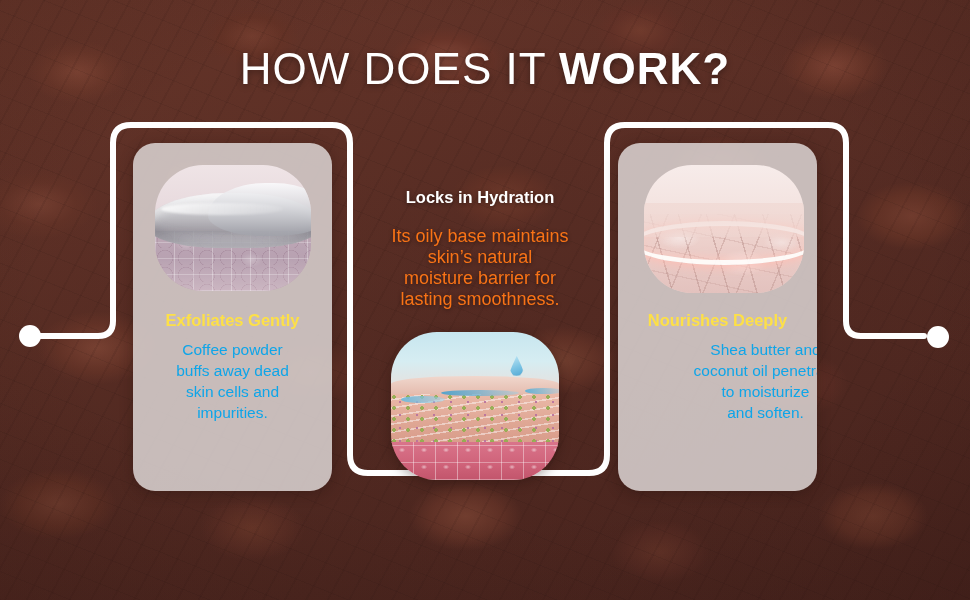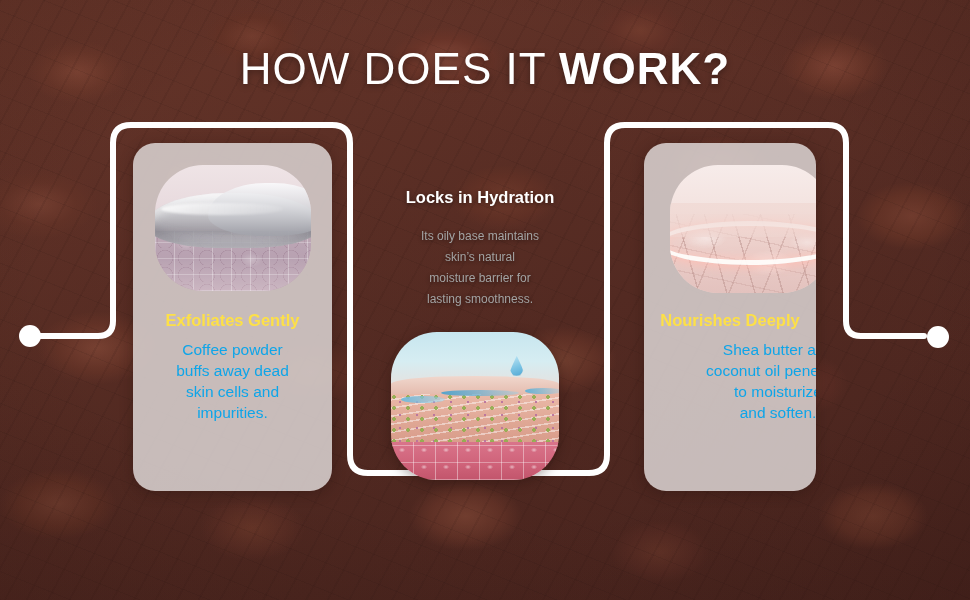--- a/index.html
+++ b/index.html
@@ -88,21 +88,21 @@
 
   
   .card {
     position: absolute;
     background: rgba(216,208,207,0.88);
     border-radius: 22px;
     box-shadow: 0 3px 14px rgba(30,12,10,0.30);
     overflow: hidden;
   }
   #card-1 { left: 133px; top: 143px; width: 199px; height: 348px; }
-  #card-3 { left: 644px; top: 143px; width: 172px; height: 348px; }
+  #card-3 { left: 618px; top: 143px; width: 199px; height: 348px; }
 
   .card-photo {
     position: absolute;
     border-radius: 48px;
     overflow: hidden;
   }
 
   .card-title {
     position: absolute;
     left: 0;
@@ -220,22 +220,22 @@
     font-size: 16.5px;
     font-weight: 700;
     white-space: nowrap;
     text-shadow: 0 1px 4px rgba(0,0,0,0.45);
   }
   #middle-body {
     position: absolute;
     left: 340px; width: 280px;
     top: 226px;
     text-align: center;
-    color: #a3a3a3;
-    font-size: 12px;
+    color: #f97316;
+    font-size: 18px;
     line-height: 21px;
     text-shadow: 0 1px 4px rgba(0,0,0,0.45);
   }
   #photo-2 {
     position: absolute;
     left: 391px; top: 332px; width: 168px; height: 148px;
     border-radius: 46px;
     overflow: hidden;
     box-shadow: 0 3px 12px rgba(30,12,10,0.35);
   }

